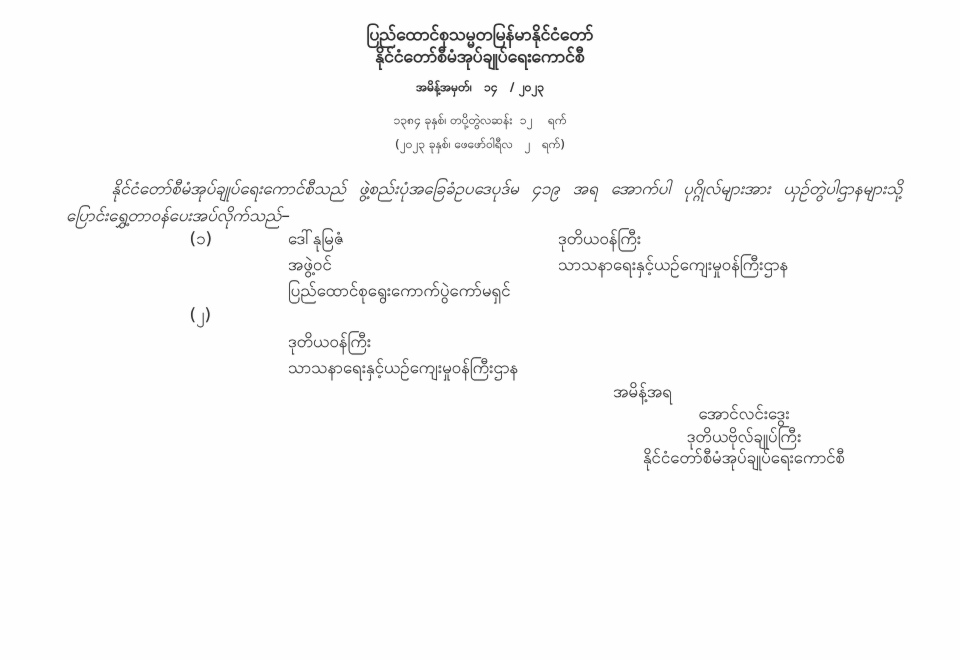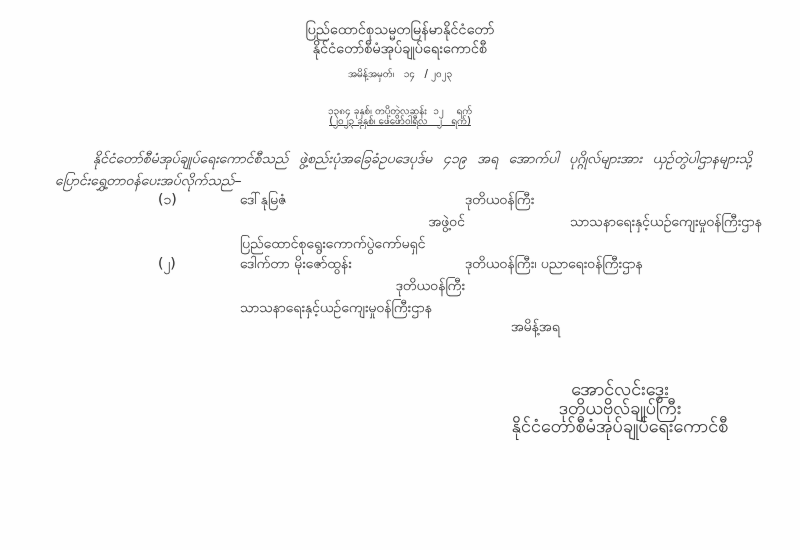--- a/index.html
+++ b/index.html
@@ -18,26 +18,26 @@
   }
   .line{
     position:absolute;
     left:0;right:0;
     text-align:center;
     font-size:10px;
     line-height:19px;
     white-space:pre;
     text-shadow:0 0 1px rgba(80,80,80,0.45);
   }
-  .bold{font-weight:normal;color:#353535;}
+  .bold{font-weight:bold;color:#353535;}
   .l1{top:20px;font-size:14.5px;}
   .l2{top:39px;font-size:14.5px;}
   .l3{top:64px;}
-  .l4{top:91px;margin-top:10px;}
-  .l5{top:111px;text-decoration:underline;}
+  .l4{top:91px;}
+  .l5{top:111px;}
   .l6{top:130px;}
   .para{
     position:absolute;
     top:147px;left:55px;right:48px;
     font-size:14px;
     line-height:22px;
     text-indent:38px;
     text-align:justify;
     text-shadow:0 0 1px rgba(80,80,80,0.45);
     font-style:italic;
@@ -51,37 +51,36 @@
     line-height:22px;
     text-shadow:0 0 1px rgba(80,80,80,0.45);
   }
   .item-1{top:188px;}
   .item-2{top:252px;}
   .cell{white-space:nowrap;}
   .num{grid-column:1;}
   .colL{grid-column:2;margin-left:45px;}
   .colR{grid-column:3;}
   .r1{grid-row:1;}
-  .r2{grid-row:2;text-align:right;}
+  .r2{grid-row:2;}
   .r3{grid-row:3;}
   .by-order{
     position:absolute;
     top:317px;left:511px;
     font-size:14px;
     text-shadow:0 0 1px rgba(80,80,80,0.45);
   }
   .sig-block{
     position:absolute;
     top:336px;left:470px;
     width:300px;
     text-align:center;
-    font-size:18px;
+    font-size:14px;
     line-height:18.5px;
     text-shadow:0 0 1px rgba(80,80,80,0.45);
-    margin-top:44px;
   }
   .sig-block div{white-space:nowrap;}
 </style>
 </head>
 <body>
 
 <div class="page">
 
   <div class="line l1 bold">ပြည်ထောင်စုသမ္မတမြန်မာနိုင်ငံတော်</div>
   <div class="line l2 bold">နိုင်ငံတော်စီမံအုပ်ချုပ်ရေးကောင်စီ</div>
@@ -95,22 +94,20 @@
     <div class="cell num r1">(၁)</div>
     <div class="cell colL r1">ဒေါ်နုမြဇံ</div>
     <div class="cell colR r1">ဒုတိယဝန်ကြီး</div>
     <div class="cell colL r2">အဖွဲ့ဝင်</div>
     <div class="cell colR r2">သာသနာရေးနှင့်ယဉ်ကျေးမှုဝန်ကြီးဌာန</div>
     <div class="cell colL r3">ပြည်ထောင်စုရွေးကောက်ပွဲကော်မရှင်</div>
   </div>
 
   <div class="item item-2">
     <div class="cell num r1">(၂)</div>
-    <div class="cell colL r1">ဒေါက်တာ မိုးဇော်ထွန်း</div>
-    <div class="cell colR r1">ဒုတိယဝန်ကြီး၊ ပညာရေးဝန်ကြီးဌာန</div>
     <div class="cell colL r2">ဒုတိယဝန်ကြီး</div>
     <div class="cell colL r3">သာသနာရေးနှင့်ယဉ်ကျေးမှုဝန်ကြီးဌာန</div>
   </div>
 
   <div class="by-order">အမိန့်အရ</div>
 
   <div class="sig-block">
     <div>အောင်လင်းဒွေး</div>
     <div>ဒုတိယဗိုလ်ချုပ်ကြီး</div>
     <div>နိုင်ငံတော်စီမံအုပ်ချုပ်ရေးကောင်စီ</div>

